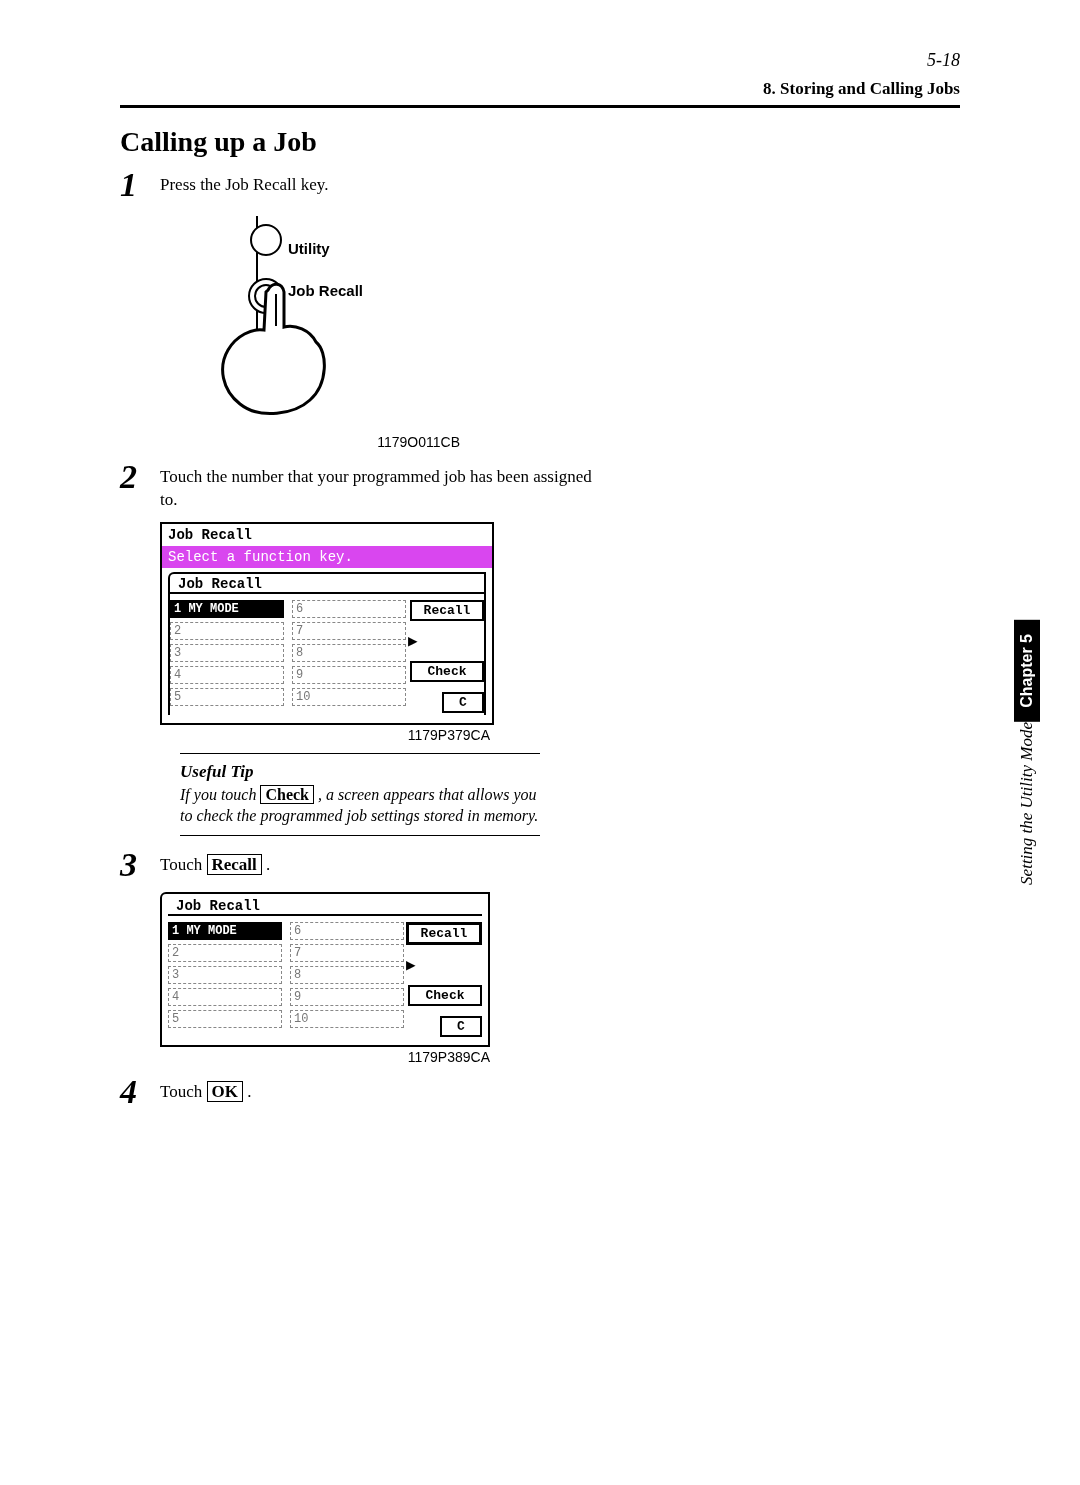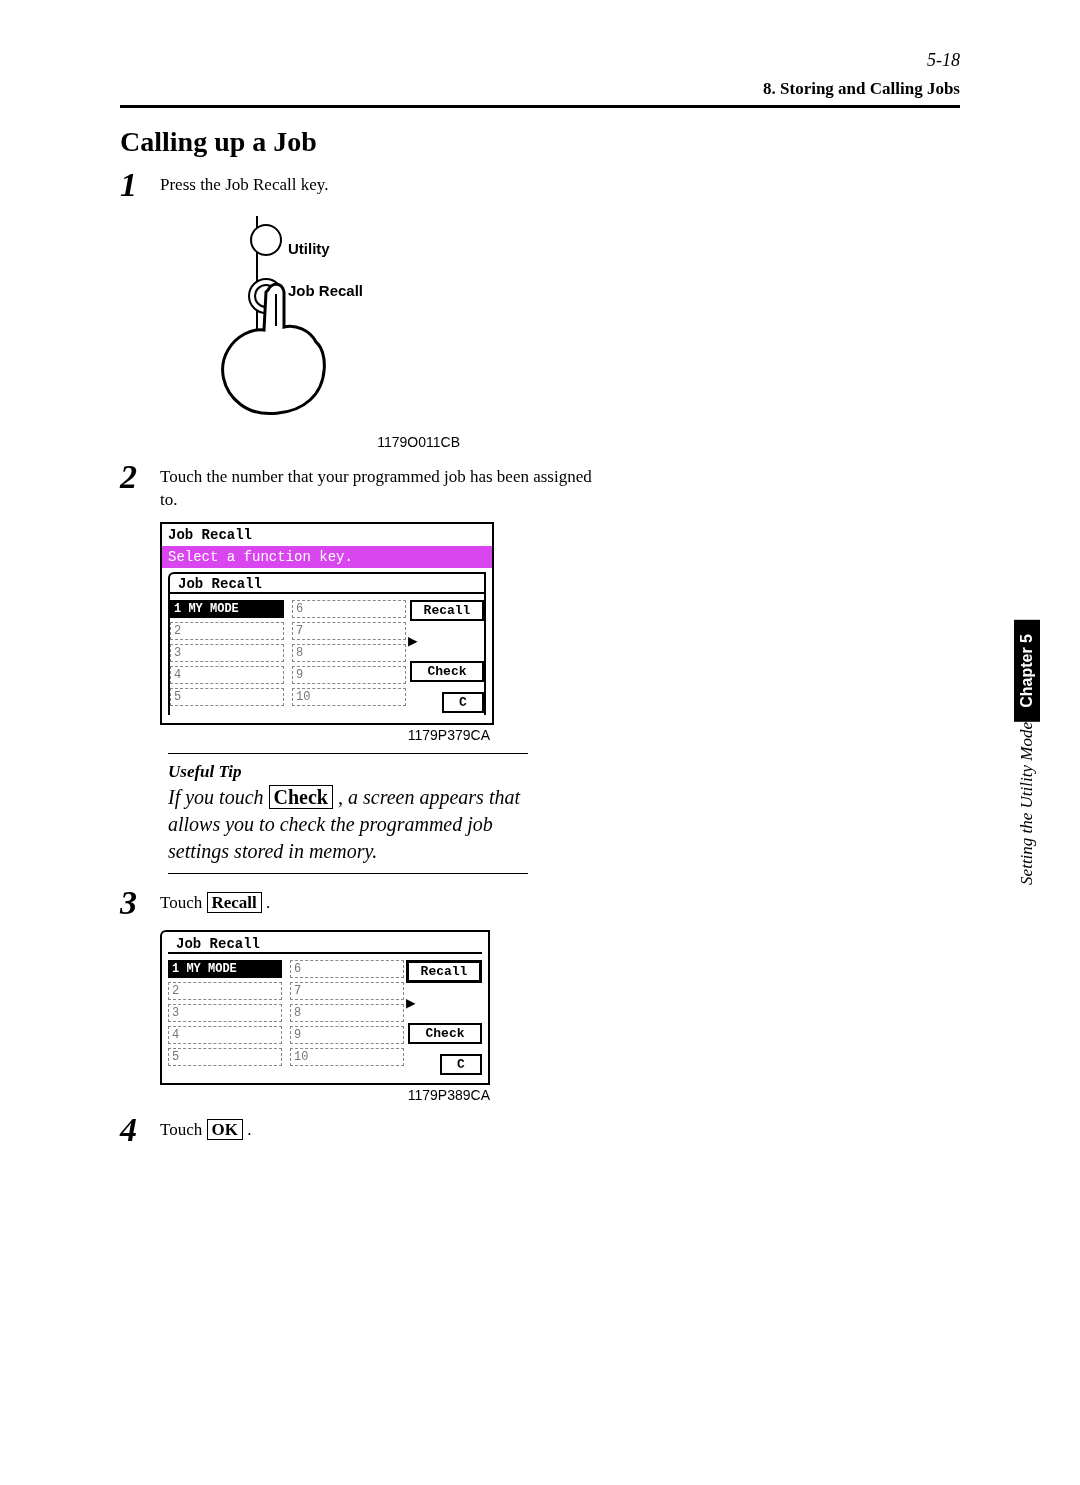--- a/index.html
+++ b/index.html
@@ -79,31 +79,31 @@
     margin-top: 2px;
   }
   .thin-rule-short {
     border: none;
     border-top: 1px solid #000;
     margin: 8px 0;
     width: 100%;
   }
   .tip-block {
     max-width: 360px;
-    margin-left: 48px;
+    margin-left: 60px;
   }
   .tip-heading {
     font-style: italic;
     font-weight: bold;
     font-size: 17px;
     margin-bottom: 2px;
   }
   .tip-text {
     font-style: italic;
-    font-size: 20px;
+    font-size: 16px;
     line-height: 1.35;
   }
 
   
   .side-tab {
     position: absolute;
     right: 40px;
     top: 620px;
     width: 26px;
     display: flex;

